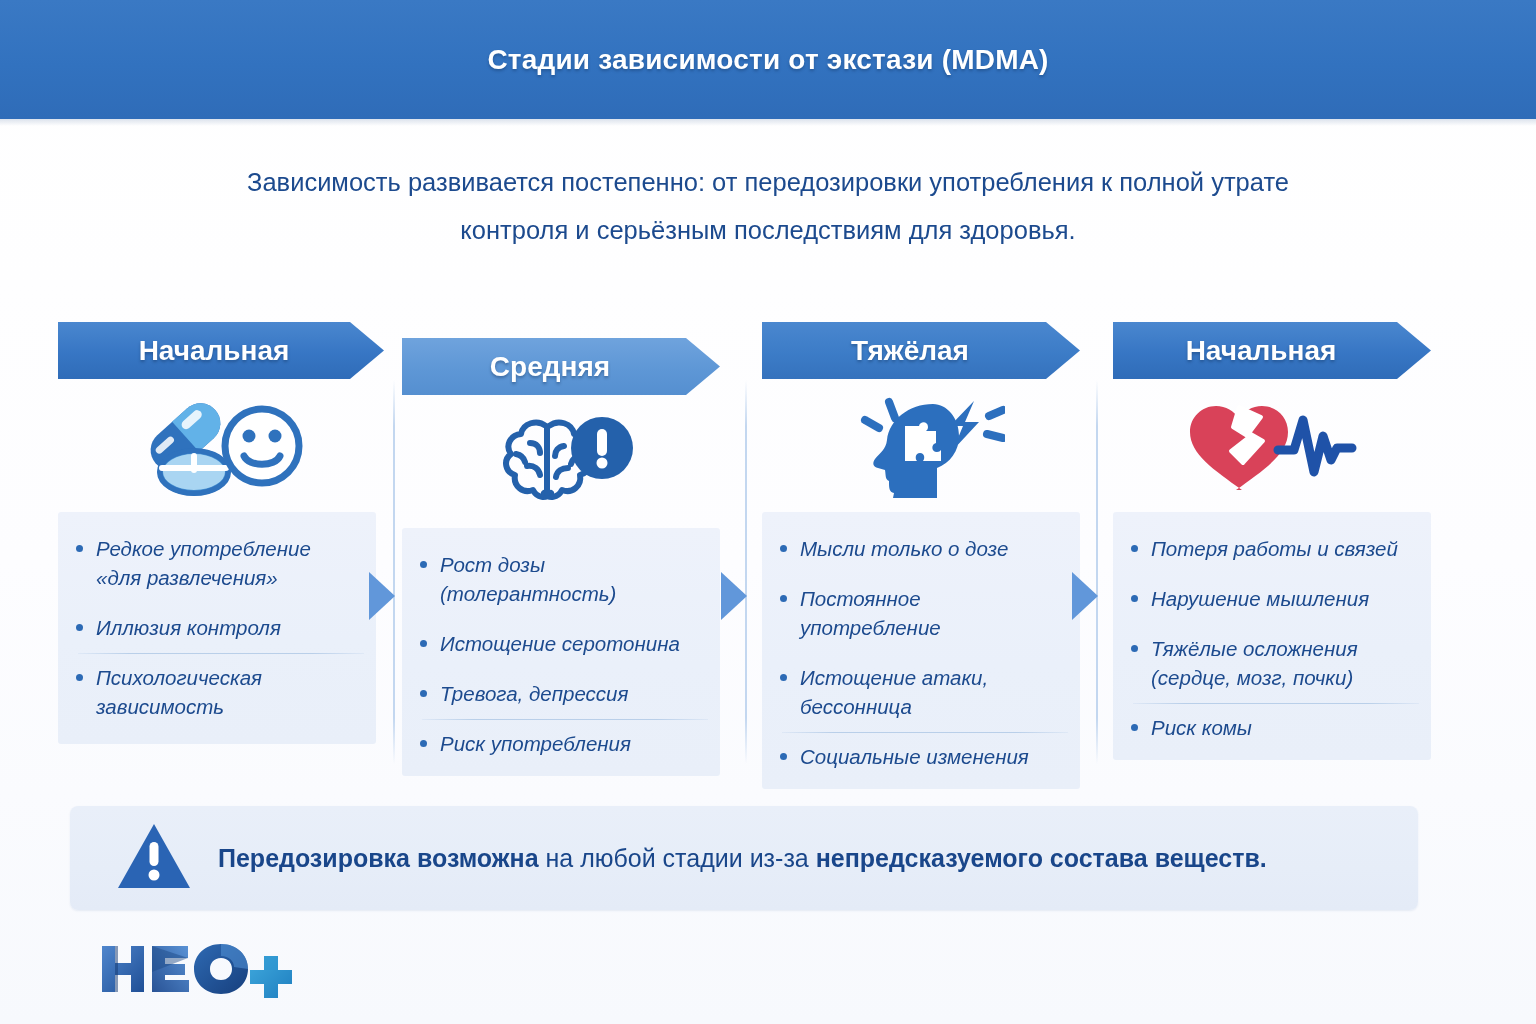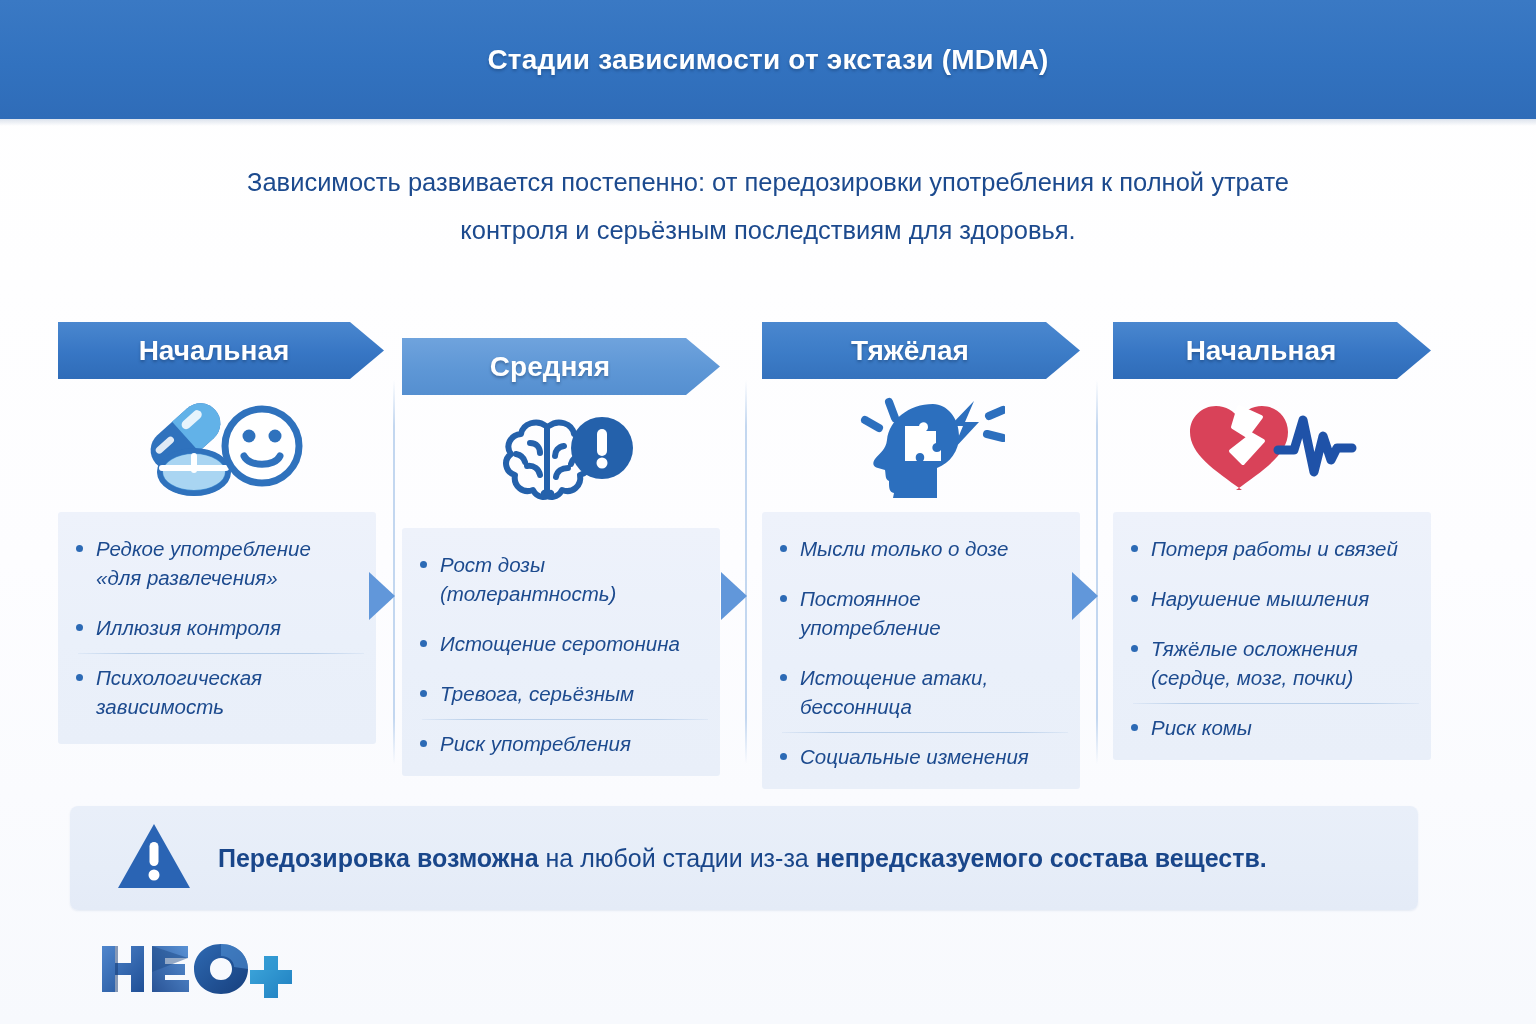--- a/index.html
+++ b/index.html
@@ -197,21 +197,21 @@
           </g>
           <circle cx="116" cy="38" r="31" fill="#2461ab"></circle>
           <rect x="111" y="19" width="10" height="27" rx="5" fill="#ffffff"></rect>
           <circle cx="116" cy="53" r="5.5" fill="#ffffff"></circle>
         </svg>
       </div>
       <div class="panel">
         <ul class="blist">
           <li>Рост дозы (толерантность)</li>
           <li>Истощение серотонина</li>
-          <li class="divider">Тревога, серьёзным</li>
+          <li class="divider">Тревога, депрессия</li>
           <li>Риск употребления</li>
         </ul>
       </div>
     </div>
 
     <div class="col">
       <div class="chev c3">
         <span>Тяжёлая</span>
       </div>
       <div class="iconwrap">

